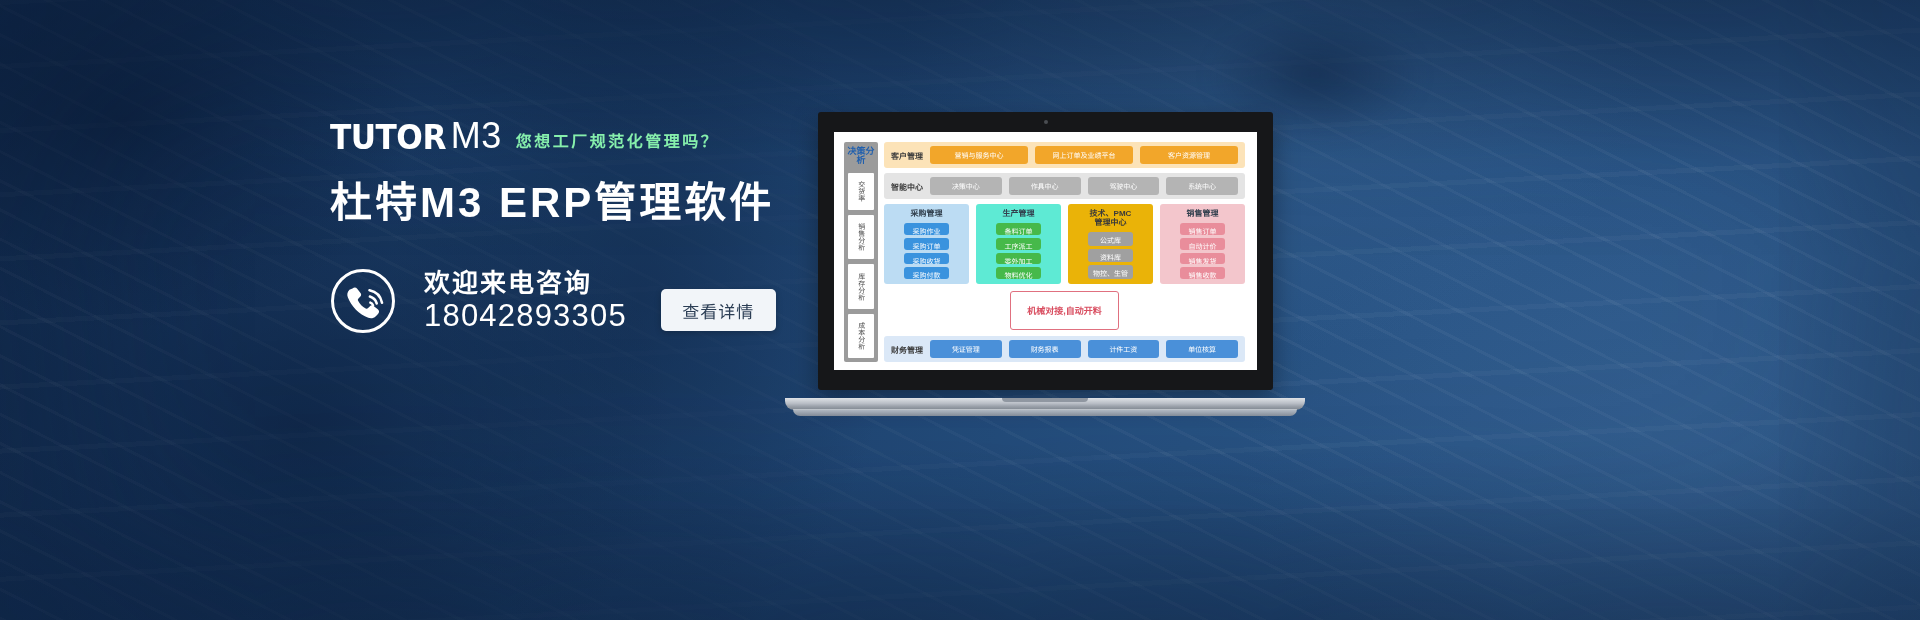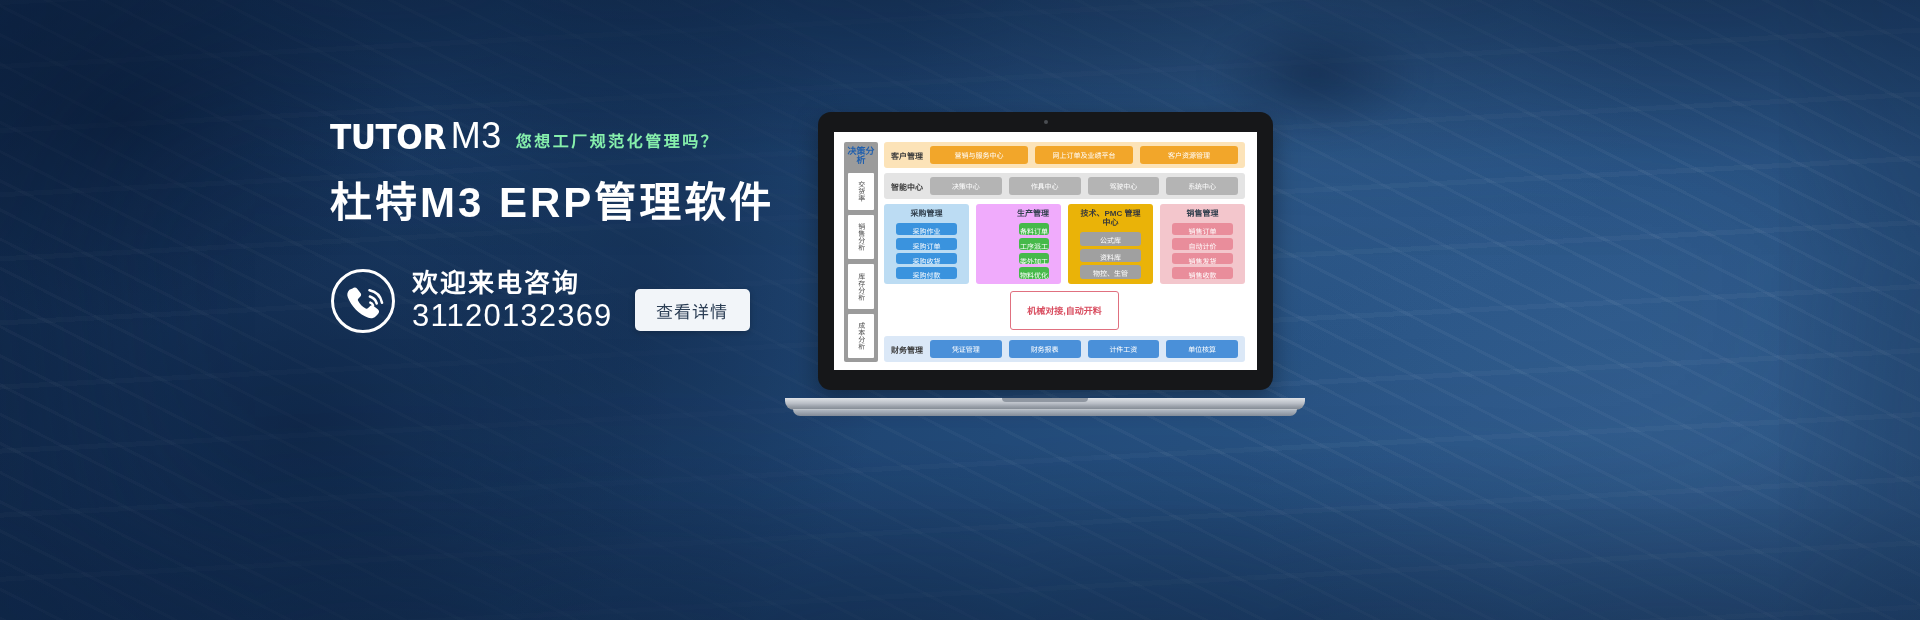--- a/index.html
+++ b/index.html
@@ -94,21 +94,21 @@
   }
 
   .subline{
     margin-top:22px;display:flex;align-items:baseline;
     color:#eef4fb;white-space:nowrap;
   }
   .subline-main{font-size:27px;font-weight:400;letter-spacing:.5px;}
   .subline-note{font-size:15px;margin-left:14px;letter-spacing:.3px;color:#e2ebf6;}
 
   
-  .contact{margin-top:42px;display:flex;align-items:center;}
+  .contact{margin-top:42px;display:flex;align-items:center;gap:12px;}
   .phone-ic{width:66px;height:66px;flex:0 0 66px;margin-right:16px;}
   .phone-ic svg{display:block;width:66px;height:66px;}
 
   .contact-text{line-height:1.08;}
   .contact-title{
     font-size:26px;font-weight:700;color:#ffffff;letter-spacing:2px;
   }
   .contact-number{
     font-size:31px;font-weight:400;color:#ffffff;letter-spacing:1.2px;
     margin-top:2px;font-family:"Liberation Sans","DejaVu Sans",sans-serif;
@@ -121,21 +121,21 @@
     background:#f2f5f9;color:#2c3e55;
     font-size:17px;letter-spacing:1px;
     border:none;cursor:pointer;
     box-shadow:0 2px 6px rgba(0,0,0,.22);
   }
 
   
   .laptop{position:absolute;left:785px;top:112px;width:520px;height:310px;}
   .lid{
     position:absolute;left:33px;top:0;width:455px;height:278px;
-    background:#161719;border-radius:13px;
+    background:#161719;border-radius:3px;
     box-shadow:0 10px 26px rgba(0,0,0,.35);
   }
   .cam{
     position:absolute;left:50%;top:8px;width:4px;height:4px;margin-left:-2px;
     border-radius:50%;background:#4a4d52;
   }
   .screen{
     position:absolute;left:16px;top:20px;right:16px;bottom:20px;
     background:#ffffff;overflow:hidden;
   }
@@ -192,25 +192,25 @@
   .chip{
     flex:1 1 0;text-align:center;border-radius:3px;
     font-size:7px;color:#fff;padding:4px 2px;white-space:nowrap;overflow:hidden;
   }
   .chip-orange{background:#f2a62a;}
   .chip-gray{background:#b4b4b4;}
   .chip-blue{background:#4a90d9;}
 
   .cols{display:flex;gap:7px;flex:1 1 auto;min-height:0;}
   .col{
-    flex:1 1 0;border-radius:3px;padding:4px 12px 5px;box-sizing:border-box;
+    flex:1 1 0;border-radius:3px;padding:4px 20px 5px;box-sizing:border-box;
     display:flex;flex-direction:column;align-items:stretch;gap:3px;min-width:0;
   }
   .col-blue{background:#bcdcf3;}
-  .col-green{background:#f0abfc;align-items:flex-end;}
+  .col-green{background:#5eead4;}
   .col-gray{background:#eab308;}
   .col-pink{background:#f3c6cc;}
   .col-head{
     font-size:8px;font-weight:700;color:#33414f;text-align:center;
     line-height:1.15;padding:1px 0 2px;
   }
   .col-gray .col-head{color:#3a3a3a;}
   .item{
     border-radius:3px;text-align:center;font-size:7px;color:#fff;
     padding:3px 1px;white-space:nowrap;overflow:hidden;
@@ -256,21 +256,21 @@
           <circle cx="33" cy="33" r="30.5" fill="none" stroke="#ffffff" stroke-width="3"></circle>
           <path d="M22.5 20.5c1.6-1.6 3.5-1.3 4.7.2l3.3 4.2c1 1.3.8 2.7-.4 3.9l-1.6 1.6c-.7.7-.8 1.5-.4 2.4 1.5 3.3 4.3 6.1 7.6 7.6.9.4 1.7.3 2.4-.4l1.6-1.6c1.2-1.2 2.6-1.4 3.9-.4l4.2 3.3c1.5 1.2 1.8 3.1.2 4.7l-2.2 2.2c-2 2-4.8 2.6-7.5 1.6-4.6-1.7-8.8-4.5-12.4-8.1-3.6-3.6-6.4-7.8-8.1-12.4-1-2.7-.4-5.5 1.6-7.5z" fill="#ffffff"></path>
           <path d="M39.5 22.2c6.4 1.3 11.2 6.1 12.5 12.5" fill="none" stroke="#ffffff" stroke-width="2.6" stroke-linecap="round"></path>
           <path d="M39.9 28.6c3.3 1 5.8 3.5 6.8 6.8" fill="none" stroke="#ffffff" stroke-width="2.6" stroke-linecap="round"></path>
           <path d="M40.3 34.6c1.3.5 2.3 1.5 2.8 2.8" fill="none" stroke="#ffffff" stroke-width="2.4" stroke-linecap="round"></path>
         </svg>
       </div>
 
       <div class="contact-text">
         <div class="contact-title">欢迎来电咨询</div>
-        <div class="contact-number">31120132369</div>
+        <div class="contact-number">18042893305</div>
       </div>
 
       <button class="cta">查看详情</button>
     </div>
   </div>
 
   <div class="laptop">
     <div class="lid">
       <div class="cam"></div>
       <div class="screen">

